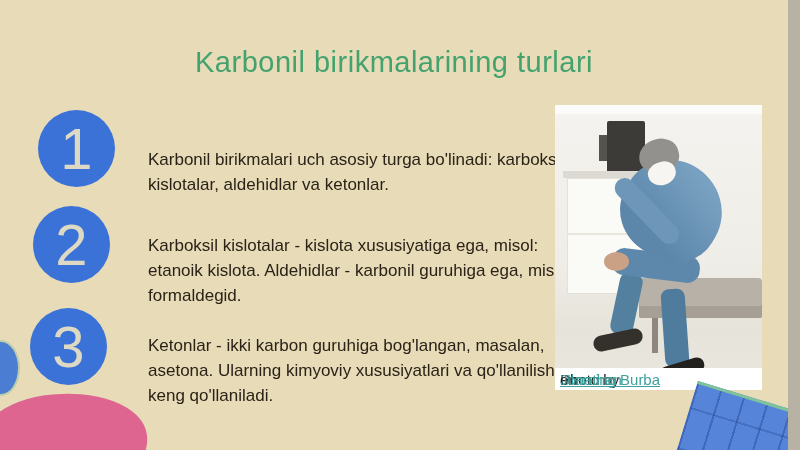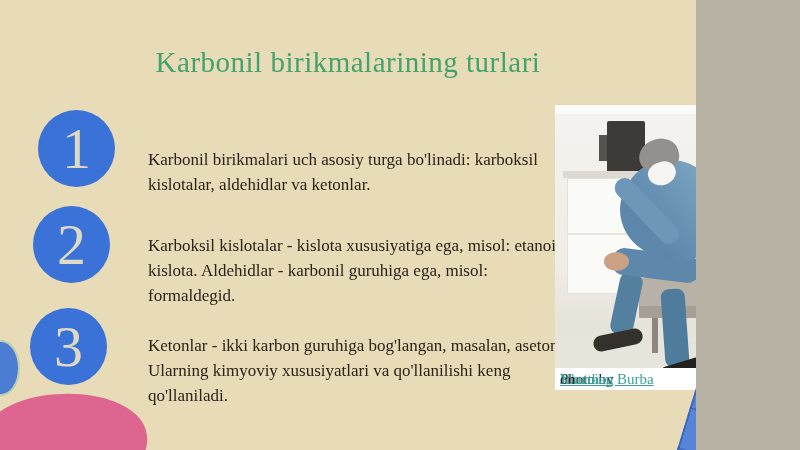--- a/index.html
+++ b/index.html
@@ -1,18 +1,18 @@
 <!DOCTYPE html>
 <html><head>
 <meta charset="utf-8">
 <style>
   html,body{margin:0;padding:0;background:#b8b2a4;}
   .slide{
-    position:relative;width:696px;height:450px;overflow:hidden;
-    background:#e7dbb8;font-family:Liberation Serif, serif;
+    position:relative;width:788px;height:450px;overflow:hidden;
+    background:#e7dbb8;font-family:Liberation Sans, sans-serif;
   }
   
   .title{
     position:absolute;top:27px;left:0;width:100%;text-align:center;
     font-size:29px;font-weight:400;color:#43a26d;letter-spacing:.5px;
   }
   
   .num-circle{
     position:absolute;width:77px;height:77px;border-radius:50%;
     background:#3b72d8;color:#ded9c2;display:flex;align-items:center;justify-content:center;

